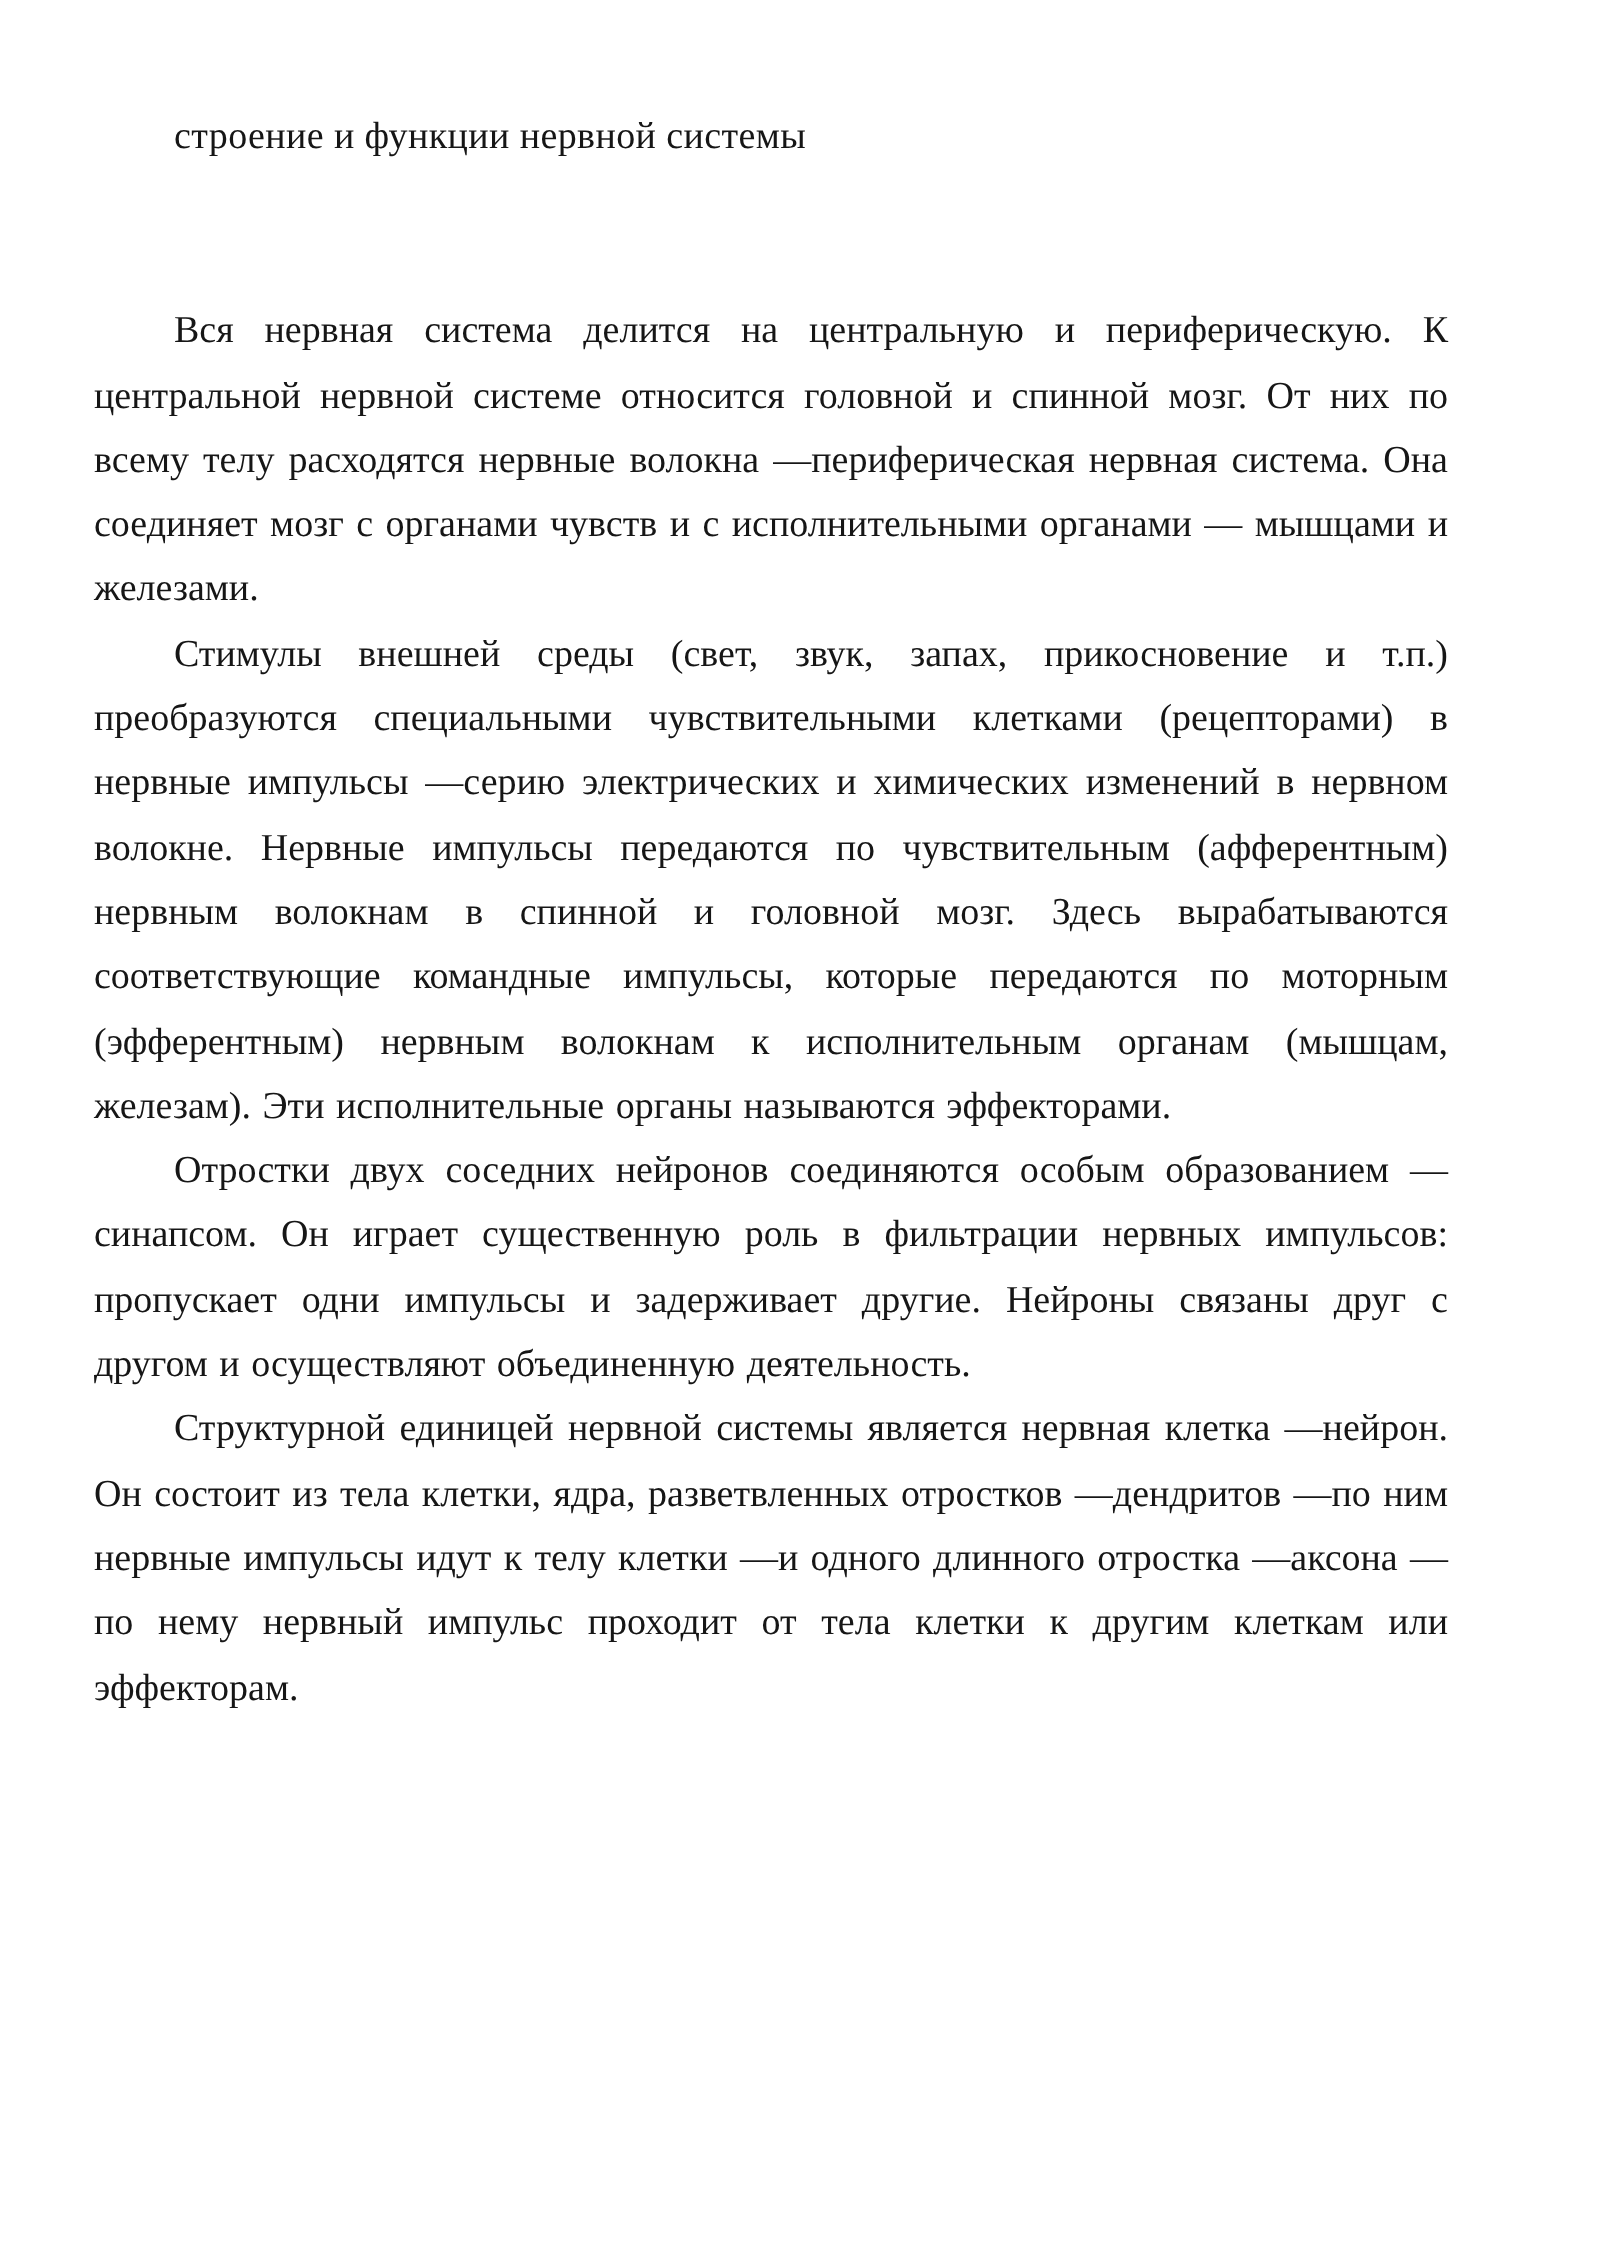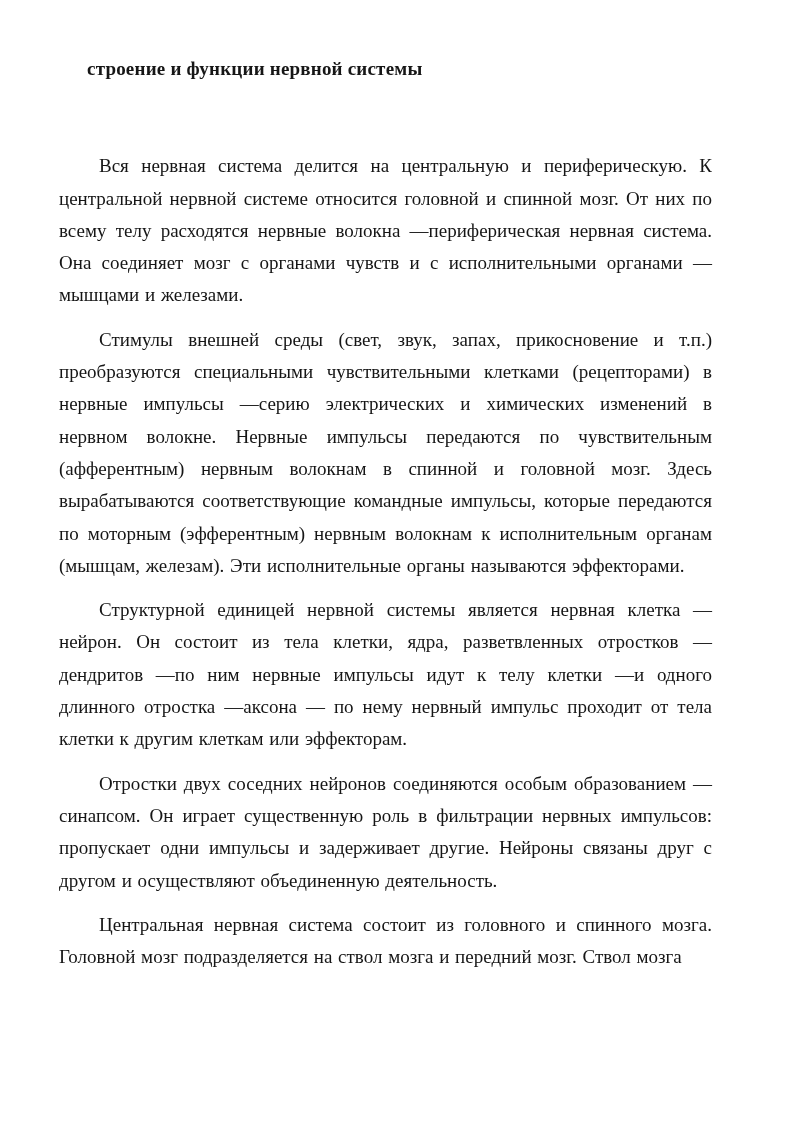--- a/index.html
+++ b/index.html
@@ -20,39 +20,38 @@
     background: #ffffff;
     font-family: "Liberation Serif", "DejaVu Serif", serif;
     font-size: 19px;
     line-height: 32.3px;
     color: #161616;
   }
   .doc-title {
     margin: 0 0 65px 0;
     padding: 0;
     font-size: 19px;
-    font-weight: bold;
+    font-weight: normal;
     text-indent: 40px;
     letter-spacing: 0.2px;
   }
   .doc-body p {
-    margin: 12px;
+    margin: 0;
     padding: 0;
     text-indent: 40px;
     text-align: justify;
     text-align-last: left;
     word-spacing: 1px;
   }
 </style>
 </head>
 <body>
 
 <div class="page">
   <h1 class="doc-title">строение и функции нервной системы</h1>
 
   <div class="doc-body">
     <p>Вся нервная система делится на центральную и периферическую. К центральной нервной системе относится головной и спинной мозг. От них по всему телу расходятся нервные волокна —периферическая нервная система. Она соединяет мозг с органами чувств и с исполнительными органами — мышцами и железами.</p>
     <p>Стимулы внешней среды (свет, звук, запах, прикосновение и т.п.) преобразуются специальными чувствительными клетками (рецепторами) в нервные импульсы —серию электрических и химических изменений в нервном волокне. Нервные импульсы передаются по чувствительным (афферентным) нервным волокнам в спинной и головной мозг. Здесь вырабатываются соответствующие командные импульсы, которые передаются по моторным (эфферентным) нервным волокнам к исполнительным органам (мышцам, железам). Эти исполнительные органы называются эффекторами.</p>
+    <p>Отростки двух соседних нейронов соединяются особым образованием — синапсом. Он играет существенную роль в фильтрации нервных импульсов: пропускает одни импульсы и задерживает другие. Нейроны связаны друг с другом и осуществляют объединенную деятельность.</p>
     <p>Структурной единицей нервной системы является нервная клетка —нейрон. Он состоит из тела клетки, ядра, разветвленных отростков —дендритов —по ним нервные импульсы идут к телу клетки —и одного длинного отростка —аксона — по нему нервный импульс проходит от тела клетки к другим клеткам или эффекторам.</p>
-    <p>Отростки двух соседних нейронов соединяются особым образованием — синапсом. Он играет существенную роль в фильтрации нервных импульсов: пропускает одни импульсы и задерживает другие. Нейроны связаны друг с другом и осуществляют объединенную деятельность.</p>
-    <p>Центральная нервная система состоит из головного и спинного мозга. Головной мозг подразделяется на ствол мозга и передний мозг. Ствол мозга</p>
   </div>
 </div>
 
 </body></html>

